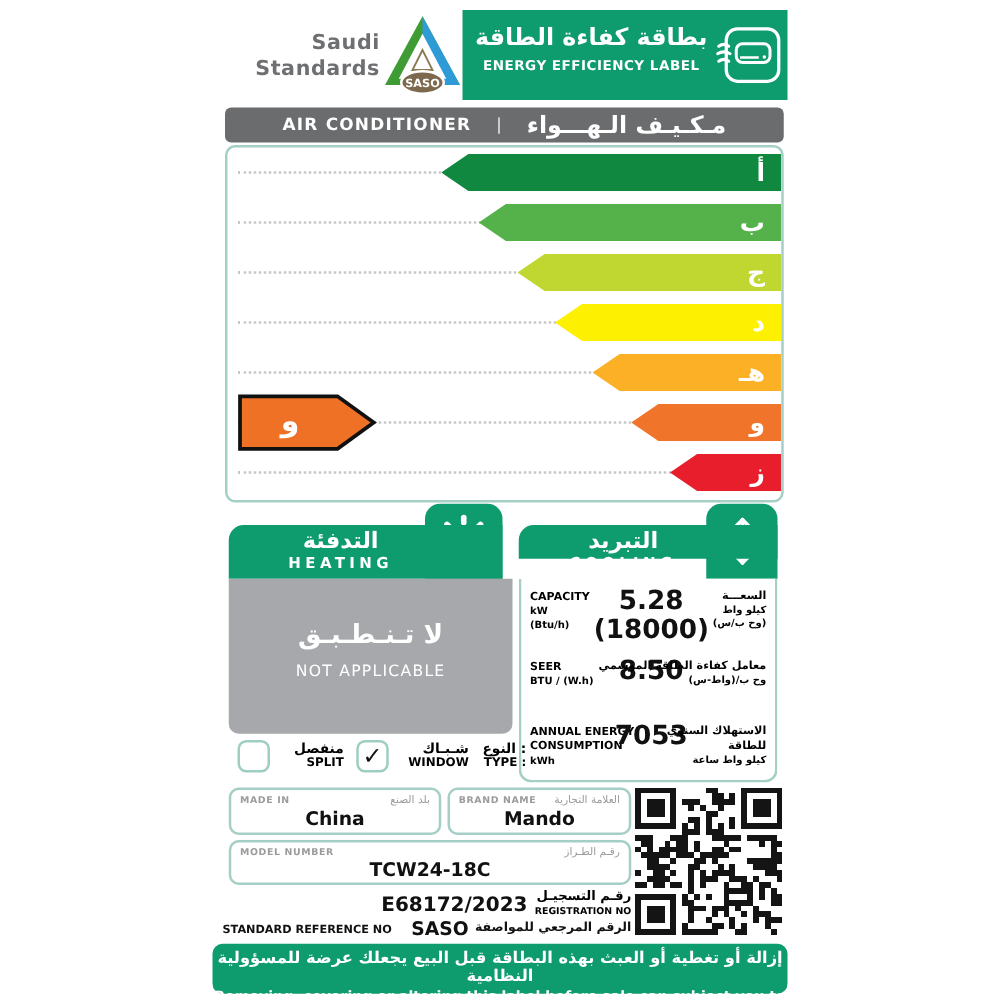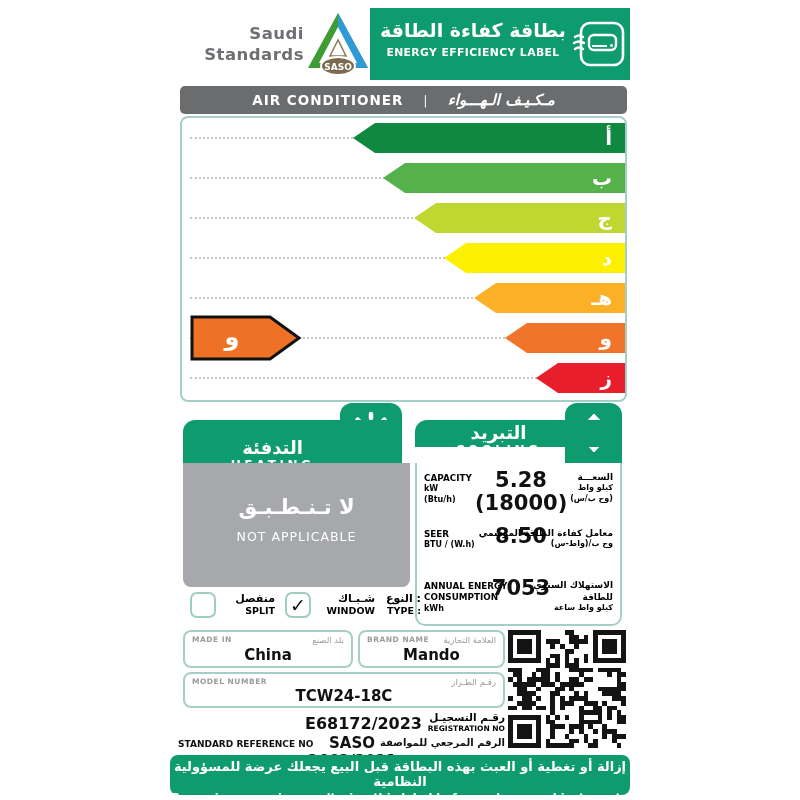--- a/index.html
+++ b/index.html
@@ -15,37 +15,37 @@
   .gh-text{position:absolute;left:8px;right:62px;top:11px;text-align:center;color:#fff;}
   .gh-ar{font-size:19px;font-weight:bold;margin-bottom:5px;}
   .gh-en{font-size:10.8px;font-weight:bold;letter-spacing:.4px;}
   .ac-icon{position:absolute;right:5px;top:12px;width:52px;height:48px;}
 
   
   .category-bar{position:absolute;left:10px;right:3px;top:78px;height:28px;background:#6b6c6e;border-radius:5px;
     display:flex;align-items:center;justify-content:center;gap:20px;color:#fff;}
   .cat-en{font-size:13.5px;font-weight:bold;letter-spacing:1px;}
   .cat-sep{font-size:13px;opacity:.9;}
-  .cat-ar{font-size:15px;font-weight:bold;font-style:italic;}
+  .cat-ar{font-size:19px;font-weight:bold;}
 
   
   .rating-panel{position:absolute;left:10px;right:3px;top:108px;height:282px;border:2px solid #a5cfc6;border-radius:8px;background:#fff;}
   .g-row{height:40px;position:relative;}
   .g-dots{position:absolute;left:8px;right:8px;top:19px;border-top:2px dotted #c6c7c9;z-index:0;}
   .g-arrow{position:absolute;right:0;top:5px;height:30px;z-index:1;display:flex;align-items:center;justify-content:flex-end;
     padding-right:13px;box-sizing:border-box;color:#fff;font-size:20px;font-weight:bold;
     clip-path:polygon(0 50%,22px 0,100% 0,100% 100%,22px 100%);}
   .sel-wrap{position:absolute;left:8px;top:196px;z-index:2;width:112px;height:48px;}
 
   
   .heat-block{position:absolute;left:13px;top:395px;width:227px;height:220px;}
   .heat-tab{position:absolute;left:157px;top:0;width:62px;height:60px;background:#0e9b6e;border-radius:12px 12px 0 0;
     display:flex;align-items:center;justify-content:center;}
   .heat-head{position:absolute;left:0;top:17px;width:219px;height:43px;background:#0e9b6e;border-radius:12px 0 0 0;
-    color:#fff;text-align:center;padding-top:18px;box-sizing:border-box;}
+    color:#fff;text-align:center;padding-top:3px;box-sizing:border-box;}
   .hh-ar{font-size:18px;font-weight:bold;line-height:1.1;margin-right:40px;}
   .hh-en{font-size:12px;font-weight:bold;letter-spacing:3.5px;margin-right:40px;}
   .heat-body{position:absolute;left:0;top:60px;width:227px;height:124px;background:#a6a8ab;border-radius:0 0 8px 8px;
     color:#fff;text-align:center;}
   .na-ar{font-size:21px;font-weight:bold;margin-top:32px;letter-spacing:1px;}
   .na-en{font-size:12.5px;margin-top:10px;letter-spacing:1px;}
 
   .cool-block{position:absolute;left:245px;top:395px;width:207px;height:223px;}
   .cool-tab{position:absolute;right:0;top:0;width:57px;height:60px;background:#0e9b6e;border-radius:12px 12px 0 0;
     display:flex;align-items:center;justify-content:center;}

